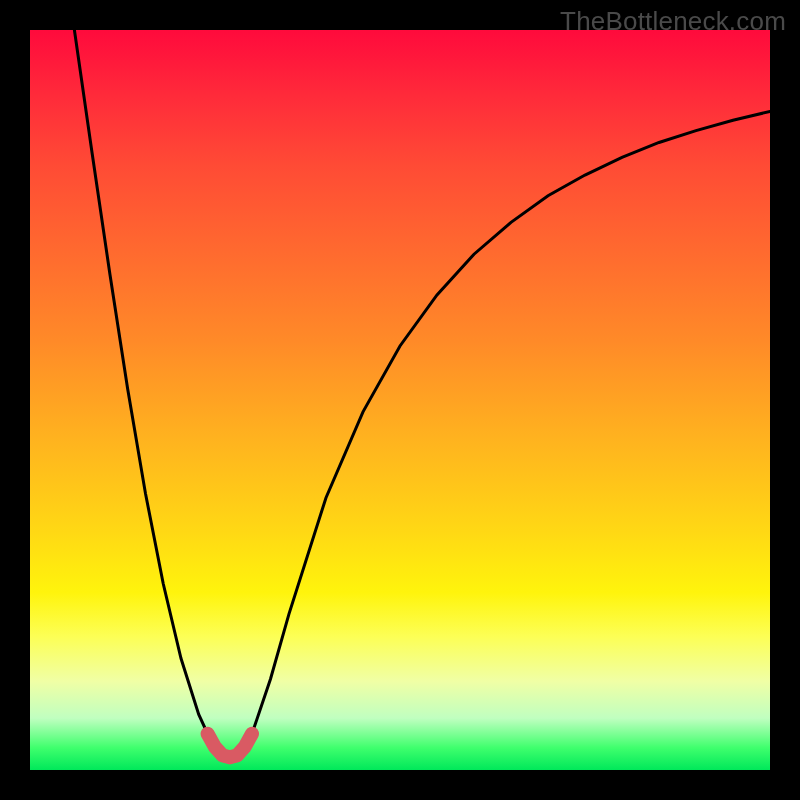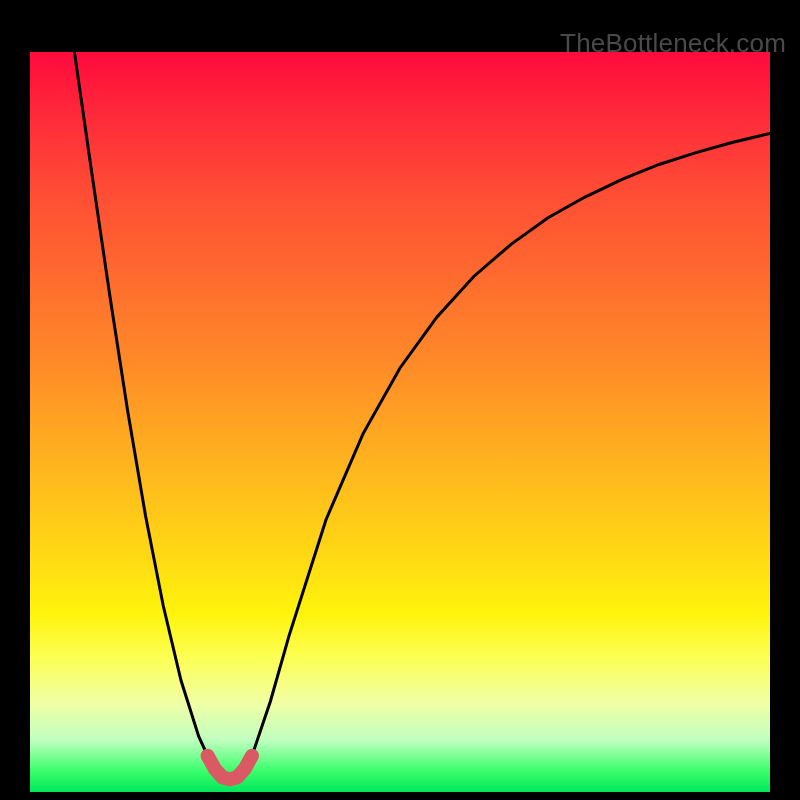--- a/index.html
+++ b/index.html
@@ -2,21 +2,20 @@
 <html><head>
 <meta charset="utf-8">
 <style>
   * { margin: 0; padding: 0; box-sizing: border-box; }
   html, body { width: 800px; height: 800px; overflow: hidden; background: #000; }
   .frame {
     position: relative;
     width: 800px;
     height: 686px;
     background: #000;
-    margin-top: 22px;
   }
   .watermark {
     position: absolute;
     top: 6px;
     right: 14px;
     font-family: Arial, Helvetica, sans-serif;
     font-size: 26px;
     font-weight: 500;
     color: #4a4a4a;
     letter-spacing: 0.2px;

